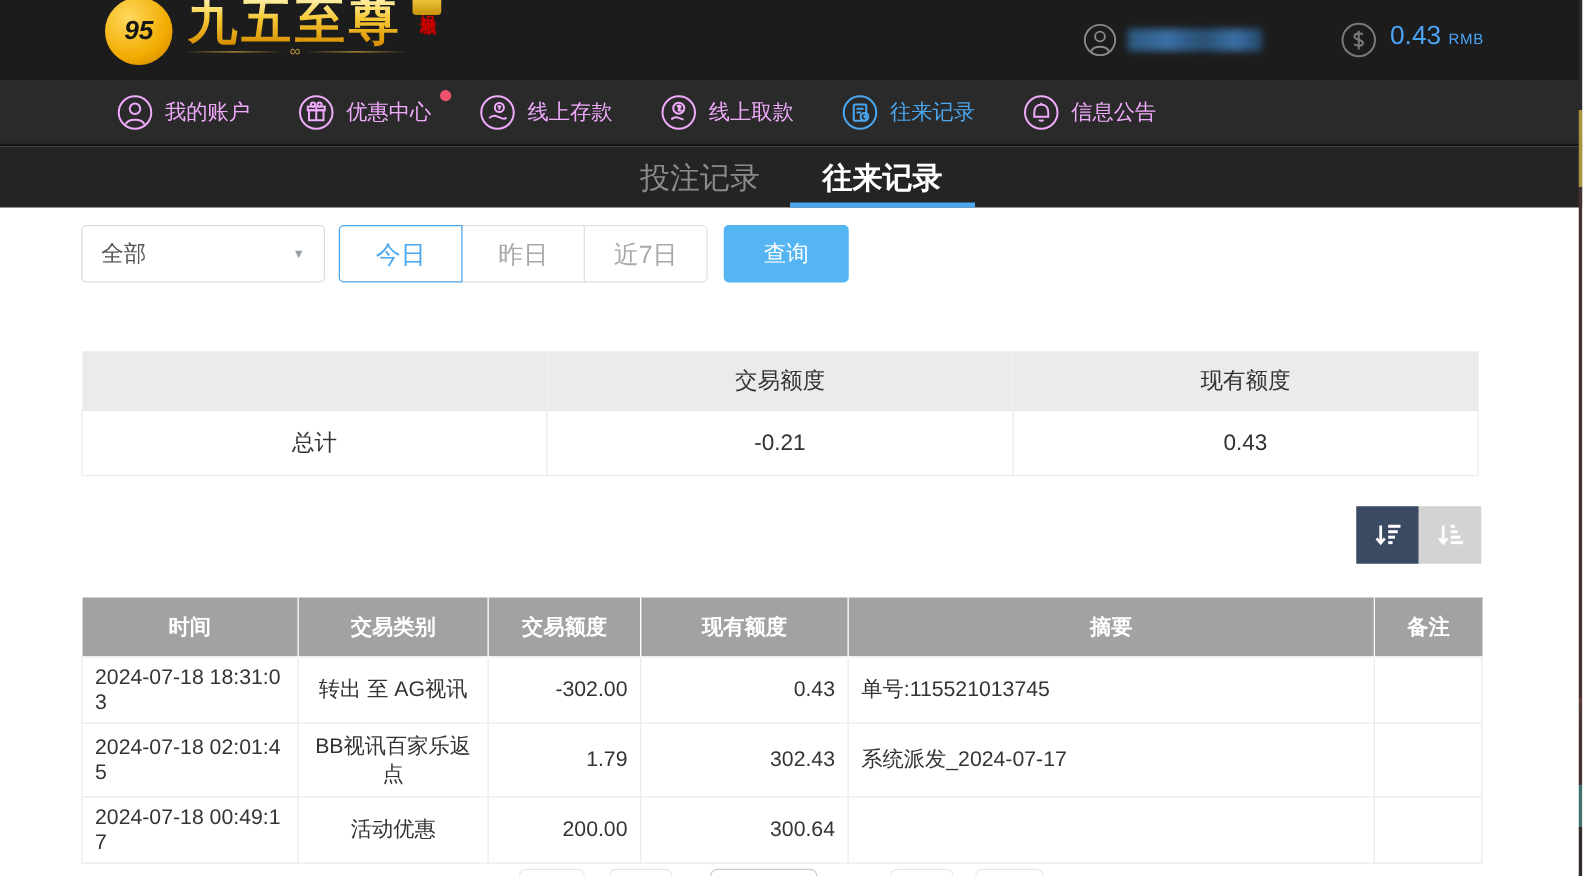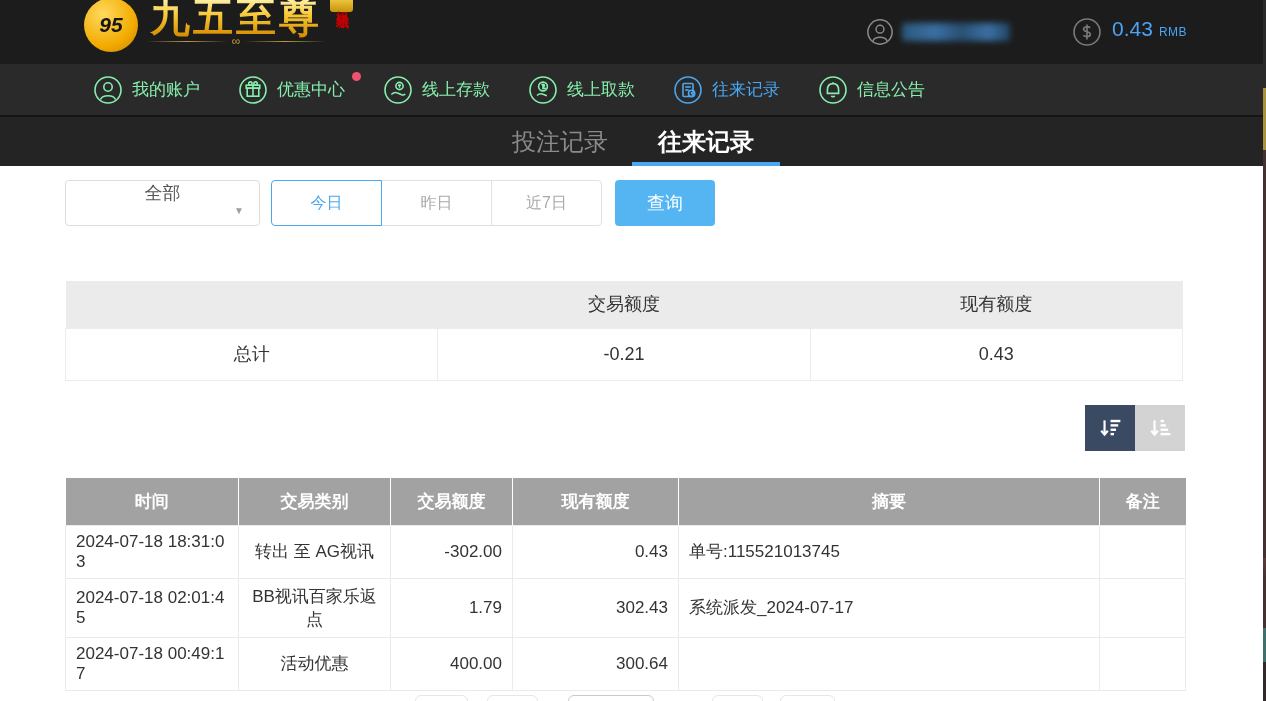--- a/index.html
+++ b/index.html
@@ -31,48 +31,48 @@
             background:linear-gradient(90deg,#2e5e86,#3e79b4 30%,#2b567c 55%,#3e79b4 80%,#244a6b);
             filter:blur(3px); opacity:.9; }
   .wallet { display:flex; align-items:baseline; margin-left:62px; }
   .wallet svg { align-self:center; }
   .balance { color:#4aa3f5; font-size:21px; margin-left:10px; font-weight:500; }
   .currency { color:#4aa3f5; font-size:12px; margin-left:6px; letter-spacing:.5px; }
 
   
   .main-nav { height:53px; background:#2a2a2a; display:flex; align-items:center;
             padding-left:93px; gap:38px; border-bottom:2px solid #151515; }
-  .nav-item { display:flex; align-items:center; gap:9px; color:#86efac; font-size:17px;
+  .nav-item { display:flex; align-items:center; gap:9px; color:#f0abfc; font-size:17px;
             cursor:pointer; position:relative; white-space:nowrap; }
   .nav-item svg { stroke:currentColor; fill:none; stroke-width:1.6; }
   .nav-item.active { color:#4aa7f0; }
   .promo-dot { position:absolute; top:-3px; right:-16px; width:9px; height:9px;
             border-radius:50%; background:#f0516d; }
 
   
   .sub-nav { height:49px; background:#242424; display:flex; justify-content:center; gap:42px; }
   .tab { display:flex; align-items:center; color:#8b8b8b; font-size:24px; padding:0 4px;
             position:relative; cursor:pointer; }
   .tab.active { color:#fff; font-weight:bold; }
   .tab.active::after { content:""; position:absolute; left:-22px; right:-22px; bottom:0;
             height:4px; background:#4aa7f0; }
 
   
   .content { position:relative; height:535px; }
 
   .filter-row { position:absolute; top:14px; left:65px; display:flex; align-items:center; }
   .box { height:46px; border:1px solid #ddd; border-radius:4px; display:flex;
-            align-items:center; background:#fff;flex-direction:column; }
+            align-items:center; background:#fff; }
   .type-select { width:195px; padding:0 15px; color:#555; font-size:18px; cursor:pointer; }
   .caret { margin-left:auto; color:#9aa0a8; font-size:10px; }
   .date-box { width:284px; margin-left:8px; padding:0 12px; gap:9px; color:#9e9e9e;
             font-size:18px; cursor:pointer; }
   .qgroup { display:flex; margin-left:11px; }
-  .qbtn { width:111px; height:46px; border:1px solid #e1e1e1; margin-left:-1px; color:#a9a9a9;
-            font-size:16px; display:flex; align-items:center; justify-content:center;
+  .qbtn { width:99px; height:46px; border:1px solid #e1e1e1; margin-left:-1px; color:#a9a9a9;
+            font-size:20px; display:flex; align-items:center; justify-content:center;
             background:#fff; cursor:pointer; }
   .qbtn.first { border-radius:4px 0 0 4px; margin-left:0; }
   .qbtn.last  { border-radius:0 4px 4px 0; }
   .qbtn.active { border-color:#4aa7f0; color:#4aa7f0; position:relative; z-index:2; }
   .search-btn { margin-left:13px; width:100px; height:46px; background:#55b5f3; color:#fff;
             font-size:18px; border:none; border-radius:4px; cursor:pointer; }
 
   .summary-table { position:absolute; top:115px; left:65px; width:1118px;
             border-collapse:collapse; table-layout:fixed; }
   .summary-table th { height:47px; background:#ebebeb; font-weight:normal; font-size:18px;
@@ -310,21 +310,21 @@
           <td class="c-time">2024-07-18 02:01:45</td>
           <td class="c-type">BB视讯百家乐返点</td>
           <td class="c-amount">1.79</td>
           <td class="c-balance">302.43</td>
           <td class="c-summary">系统派发_2024-07-17</td>
           <td class="c-note"></td>
         </tr>
         <tr>
           <td class="c-time">2024-07-18 00:49:17</td>
           <td class="c-type">活动优惠</td>
-          <td class="c-amount">400.00</td>
+          <td class="c-amount">200.00</td>
           <td class="c-balance">300.64</td>
           <td class="c-summary"></td>
           <td class="c-note"></td>
         </tr>
       </tbody>
     </table>
 
     <div class="pagination">
       <button class="pg-btn" style="left:415px; width:53px;"></button>
       <button class="pg-btn" style="left:487px; width:51px;"></button>

